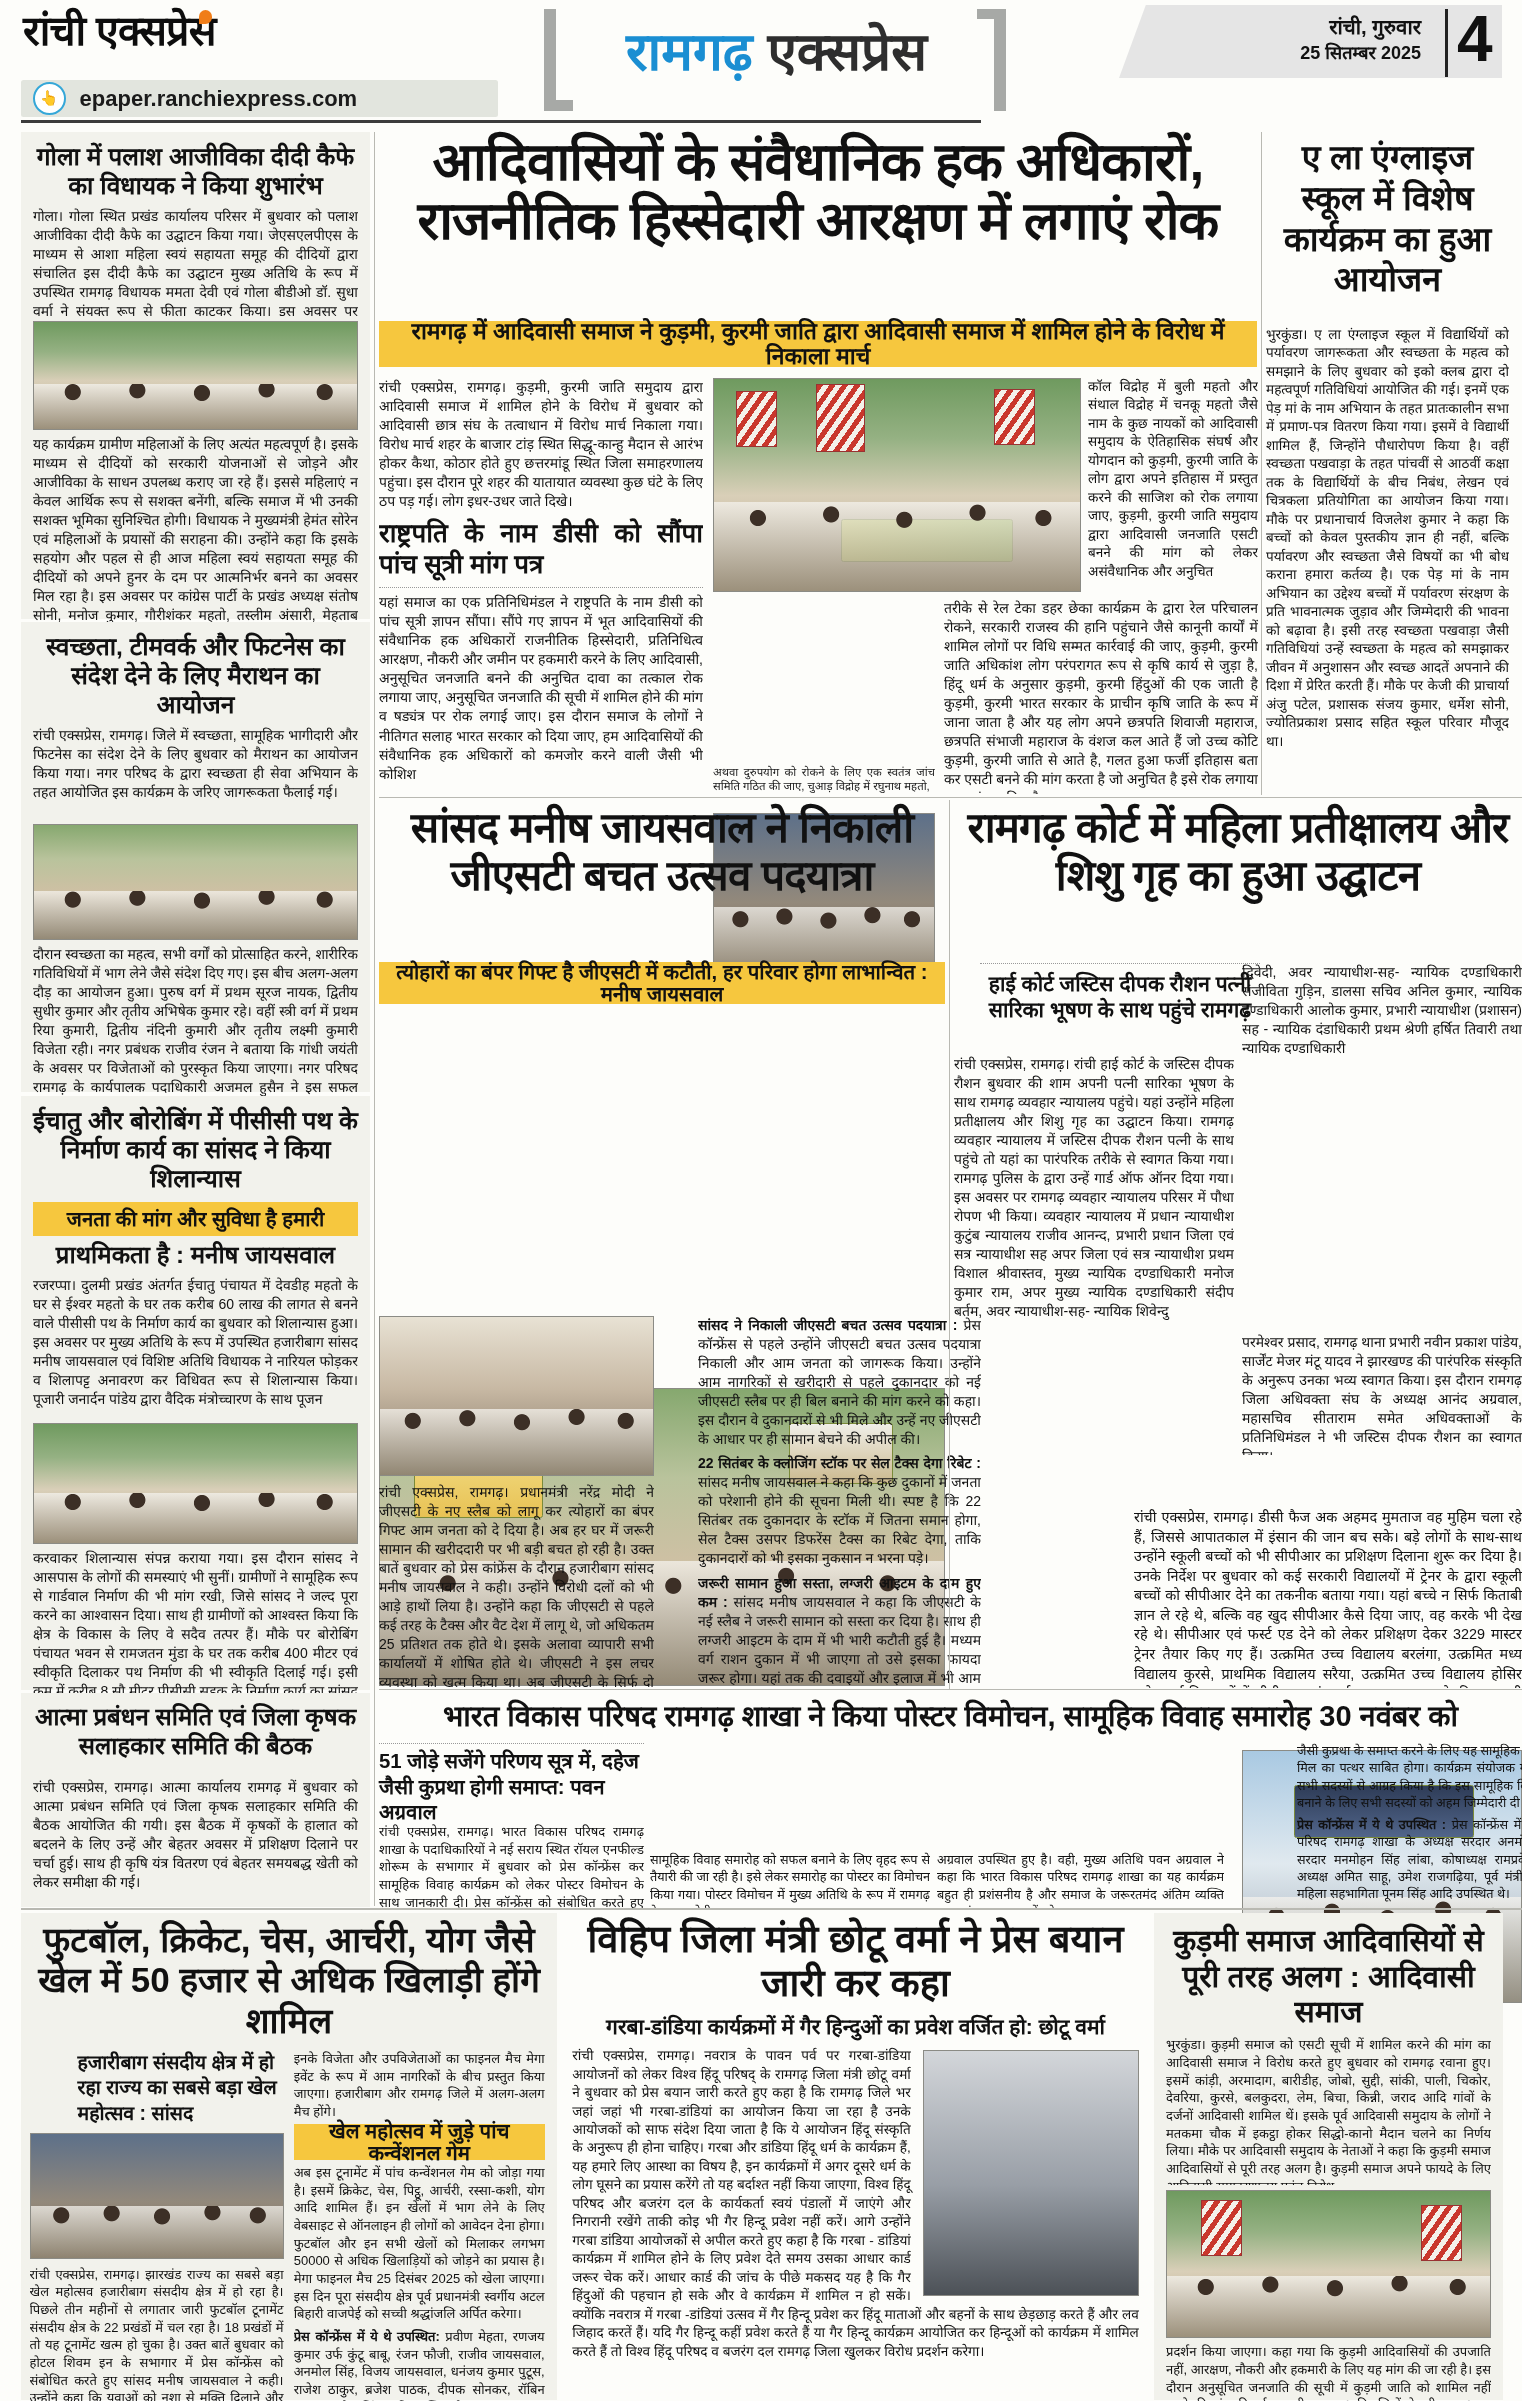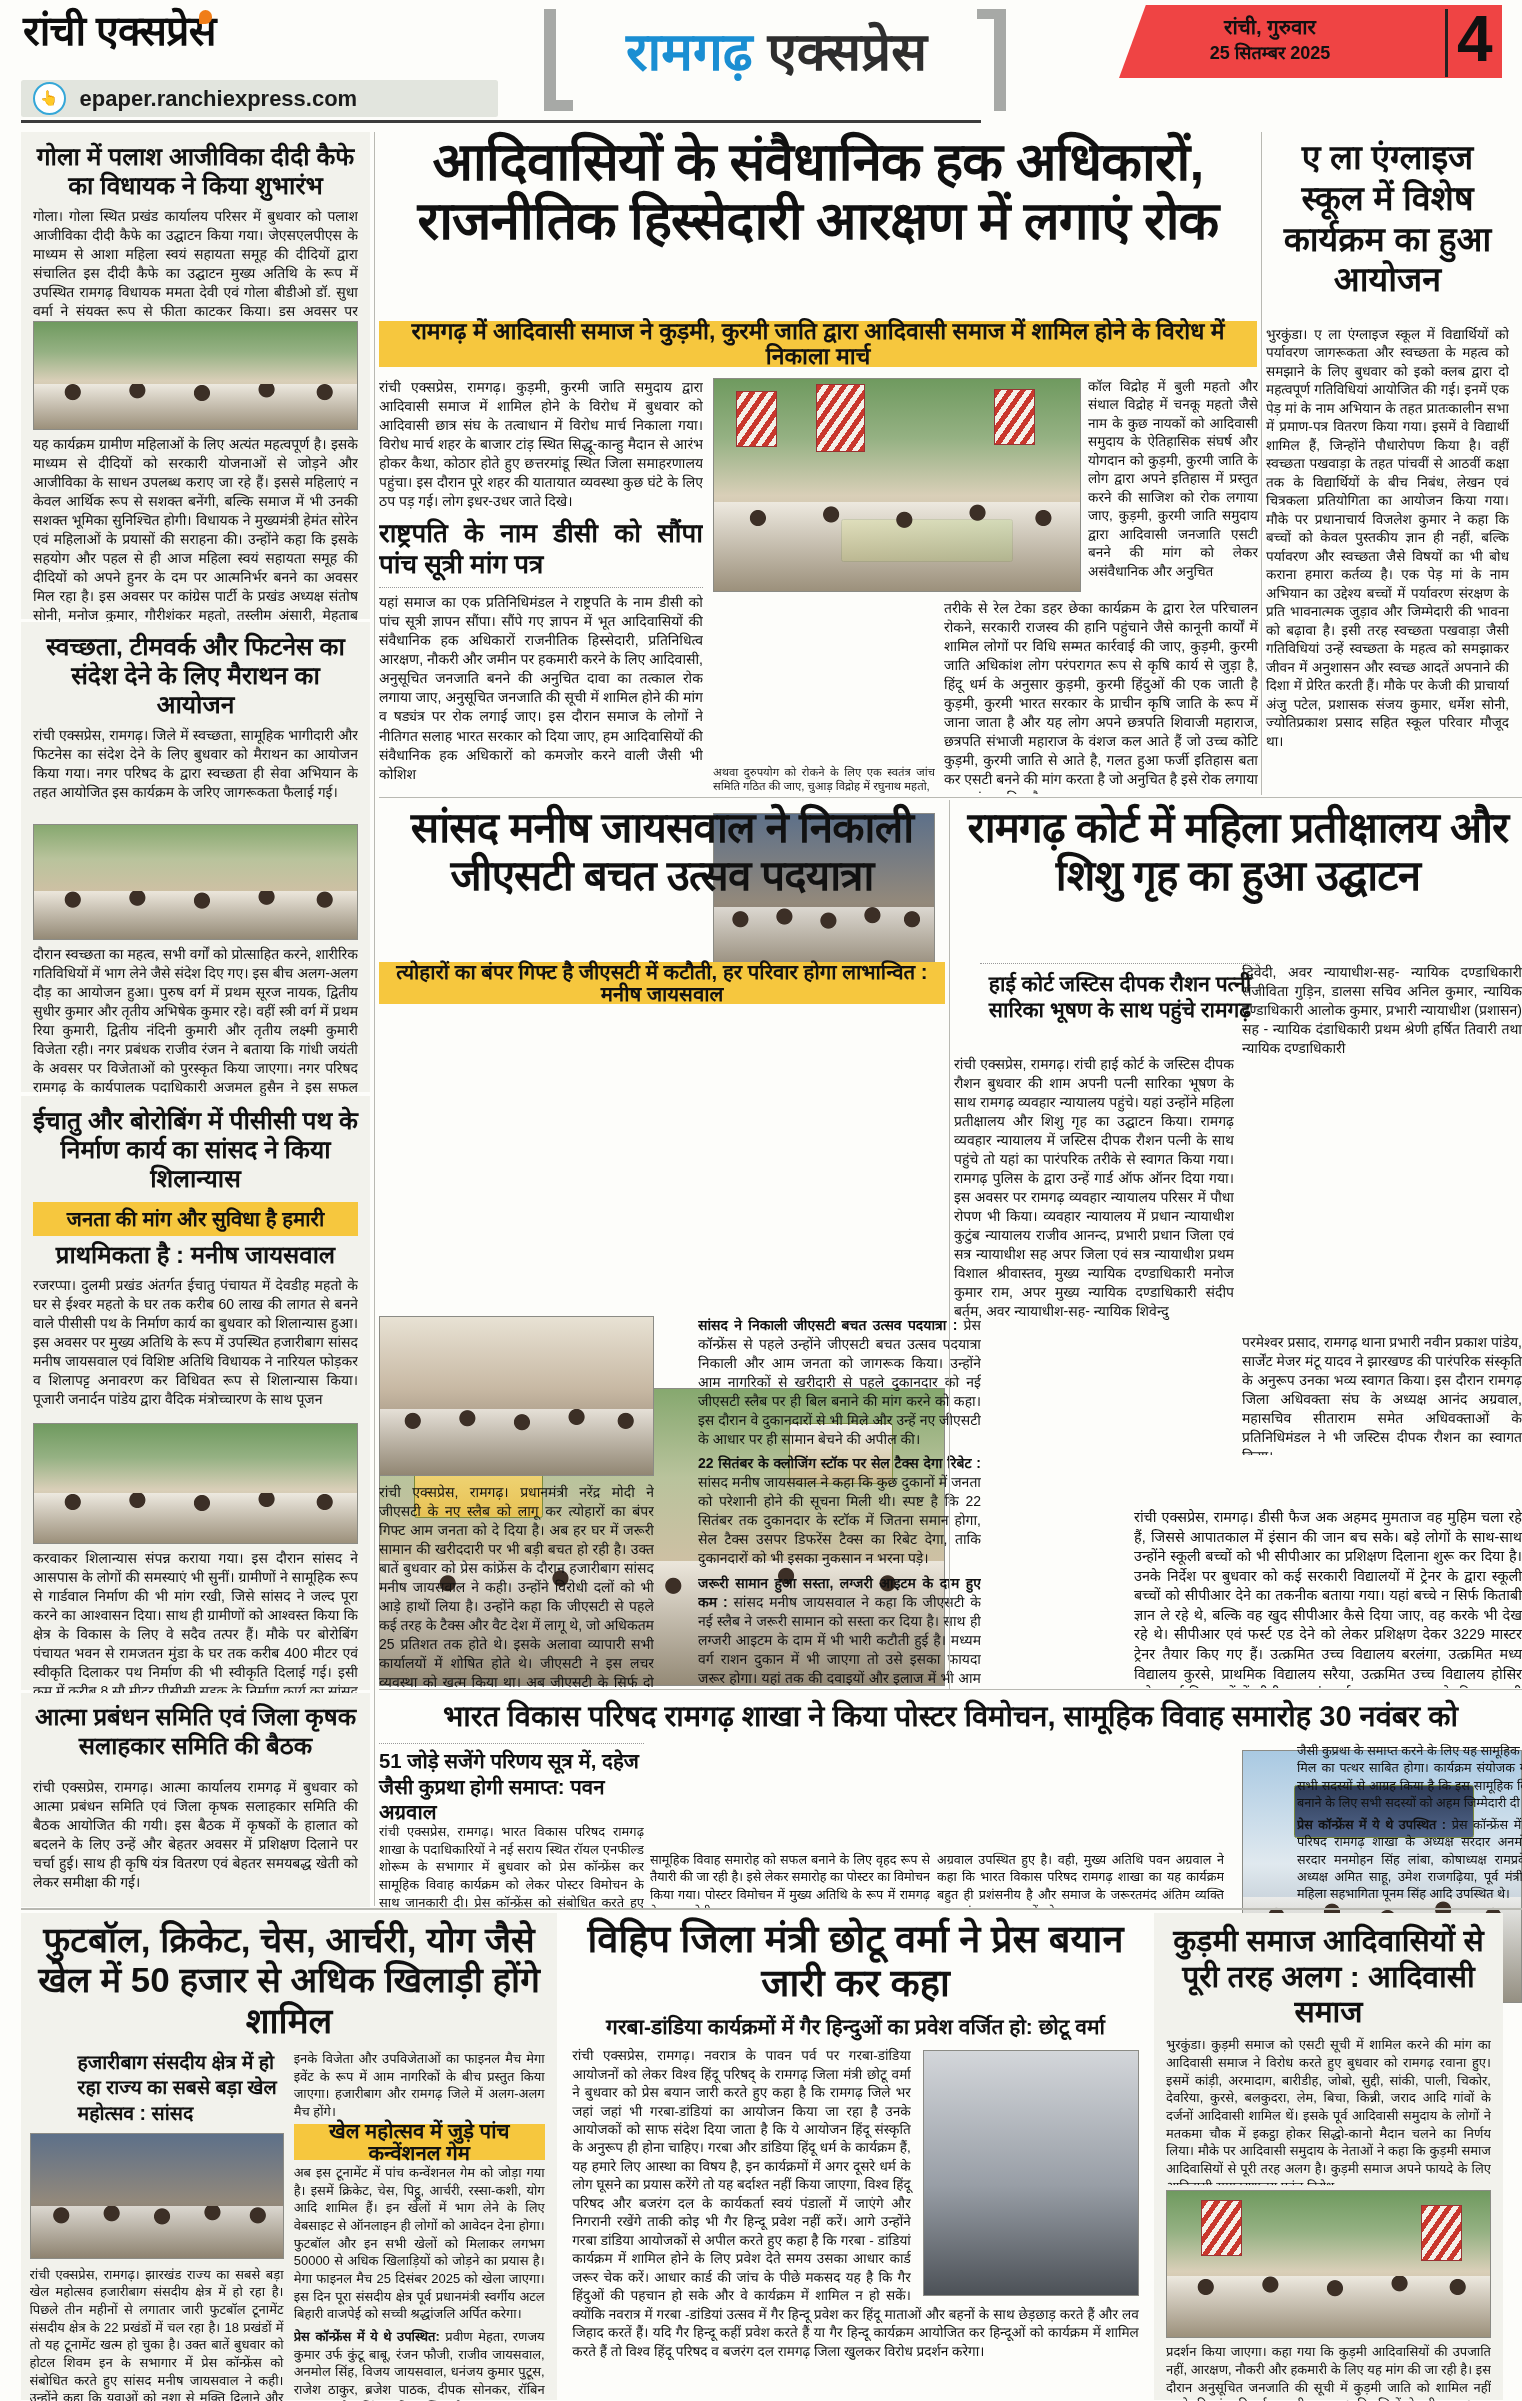--- a/index.html
+++ b/index.html
@@ -11,21 +11,21 @@
   .epaper{background:#e2e5de;display:flex;align-items:center;gap:13.6px;padding:0 12px;border-radius:2.5px;}
   .epaper .hand{width:29px;height:29px;border-radius:50%;background:#fff;border:2.5px solid #35a7d8;display:flex;align-items:center;justify-content:center;font-size:14.4px;}
   .epaper .url{font-weight:bold;font-size:22px;color:#1b1b1b;}
   .rule{background:#3c3c3c;}
   .bracket{background:#a7a9a6;}
   .bracket:after{content:"";position:absolute;width:29px;height:10.2px;background:#a7a9a6;left:0;bottom:0;}
   .bracket.rt:after{left:auto;right:0;top:0;bottom:auto;}
   .masthead{text-align:center;font-weight:bold;font-size:53px;line-height:1;}
   .masthead .blue{color:#1a8ed2;}
   .masthead .dark{color:#2e2e2e;}
-  .datepanel{background:#ef4444;clip-path:polygon(7% 0,100% 0,100% 100%,0 100%);text-align:center;padding:6.8px 81px 0 0;}
+  .datepanel{background:#e5e5e5;clip-path:polygon(7% 0,100% 0,100% 100%,0 100%);text-align:right;padding:6.8px 81px 0 0;}
   .datepanel .l1{font-weight:bold;font-size:20.4px;}
   .datepanel .l2{font-weight:bold;font-size:18px;}
   .pgnum{font-weight:bold;font-size:64px;line-height:1;}
   
   .graybox{background:#f2f2ec;padding:10.2px 12px;}
   .h-rail{font-weight:bold;font-size:24.6px;line-height:1.18;text-align:center;}
   .h-rail2{font-weight:bold;font-size:24px;line-height:1.18;text-align:center;}
   .h-main{font-weight:bold;font-size:53px;line-height:1.12;text-align:center;letter-spacing:-0.8px;}
   .h-sec{font-weight:bold;font-size:42px;line-height:1.14;text-align:center;letter-spacing:-0.8px;}
   .h-bot{font-weight:bold;font-size:35px;line-height:1.16;text-align:center;}

